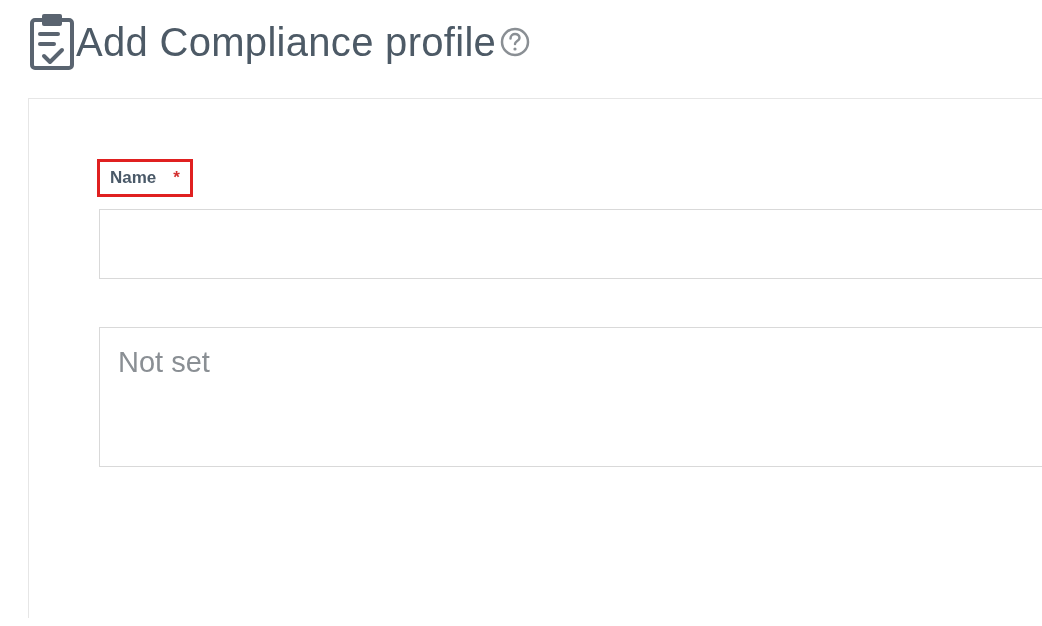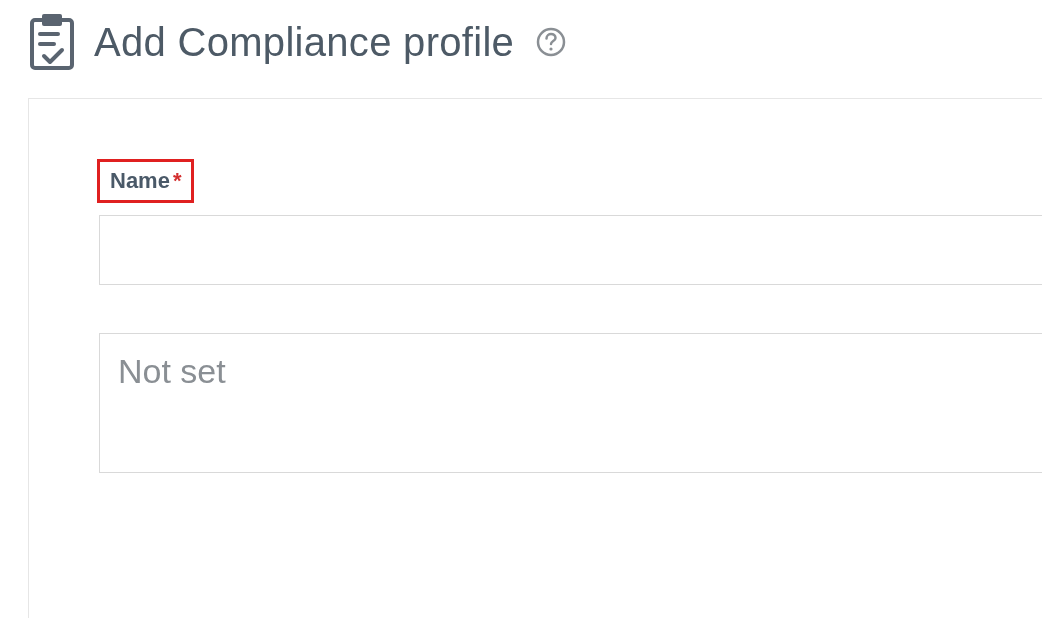--- a/index.html
+++ b/index.html
@@ -10,21 +10,20 @@
     height: 626px;
     font-family: "Segoe UI", Arial, sans-serif;
     background: #ffffff;
     color: #4a5968;
     overflow: hidden;
   }
 
   .header {
     display: flex;
     align-items: center;
-    gap: 18px;
     padding: 14px 28px 28px 28px;
   }
 
   .clipboard-icon {
     width: 48px;
     height: 56px;
     flex-shrink: 0;
   }
 
   .page-title {
@@ -49,22 +48,22 @@
     min-height: 520px;
   }
 
   .field-block {
     margin-bottom: 48px;
   }
 
   .field-label {
     display: inline-flex;
     align-items: baseline;
-    gap: 3px;
-    font-size: 22px;
+    gap: 17px;
+    font-size: 17px;
     font-weight: 700;
     color: #4a5968;
     padding: 6px 10px;
     border: 3px solid #e02020;
     background: #ffffff;
   }
 
   .required-star {
     color: #d32f2f;
     font-weight: 700;
@@ -86,21 +85,21 @@
     padding: 0 18px;
     outline: none;
   }
 
   .textarea-input {
     width: 100%;
     height: 140px;
     border: 1px solid #d9d9d9;
     border-right: none;
     background: #ffffff;
-    font-size: 34px;
+    font-size: 29px;
     color: #8a8f94;
     padding: 18px 18px;
     outline: none;
     resize: none;
     font-family: inherit;
   }
 
   .textarea-input::placeholder {
     color: #8a8f94;
   }

